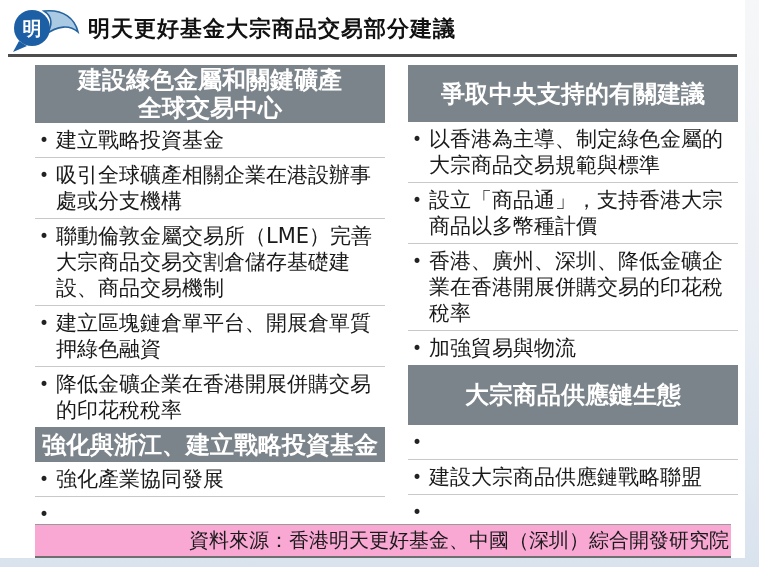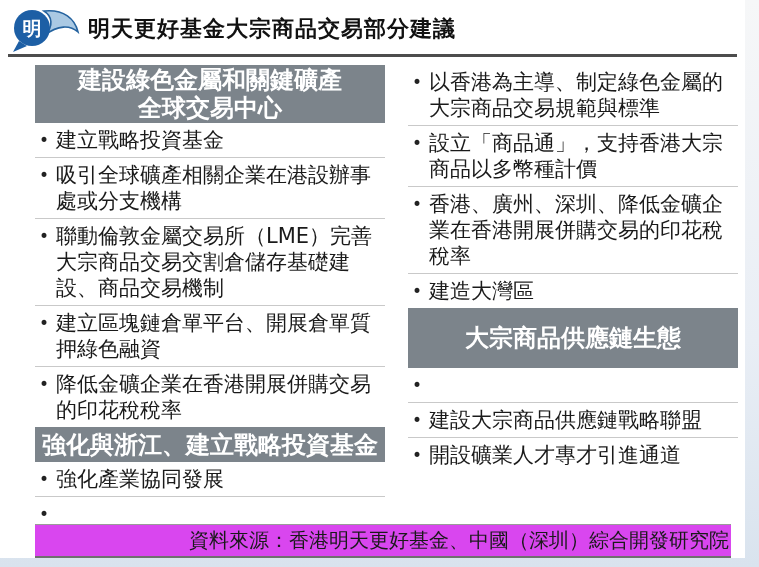--- a/index.html
+++ b/index.html
@@ -65,21 +65,21 @@
     font-size: 17px; line-height: 26px; color: #222;
   }
   .item-text { flex: 1 1 auto; }
   .footer {
     position: absolute; left: 35px; right: 14px; bottom: 0;
     border-top: 1px solid #9a9a9a;
     border-bottom: 2px solid #6f6f6f;
     text-align: right;
     font-size: 20px; line-height: 24px; color: #1a1a1a;
     padding: 3px 2px 4px 0;
-    background: #d946ef;
+    background: #f9a8d4;
   }
 </style>
 </head>
 <body>
 
 <div class="page">
   <div class="card">
 
     <div class="masthead">
       <div class="logo">
@@ -131,52 +131,54 @@
             <span class="dot">•</span>
             <span class="item-text">強化產業協同發展</span>
           </li>
           <li>
             <span class="dot">•</span>
           </li>
         </ul>
       </div>
 
       <div class="col col-right">
+        <div class="box box-lg">
+          <span>爭取中央支持的有關建議</span>
+        </div>
         <ul class="items">
           <li>
             <span class="dot">•</span>
             <span class="item-text">以香港為主導、制定綠色金屬的大宗商品交易規範與標準</span>
           </li>
           <li>
             <span class="dot">•</span>
             <span class="item-text">設立「商品通」，支持香港大宗商品以多幣種計價</span>
           </li>
           <li>
             <span class="dot">•</span>
             <span class="item-text">香港、廣州、深圳、降低金礦企業在香港開展併購交易的印花稅稅率</span>
           </li>
           <li>
             <span class="dot">•</span>
-            <span class="item-text">建造大灣區</span>
+            <span class="item-text">加強貿易與物流</span>
           </li>
         </ul>
         <div class="box box-md">
           <span>大宗商品供應鏈生態</span>
         </div>
         <ul class="items">
           <li>
             <span class="dot">•</span>
           </li>
           <li>
             <span class="dot">•</span>
             <span class="item-text">建設大宗商品供應鏈戰略聯盟</span>
           </li>
           <li>
             <span class="dot">•</span>
-            <span class="item-text">開設礦業人才專才引進通道</span>
           </li>
         </ul>
       </div>
 
     </div>
 
     <div class="footer">資料來源：香港明天更好基金、中國（深圳）綜合開發研究院</div>
 
   </div>
 </div>

